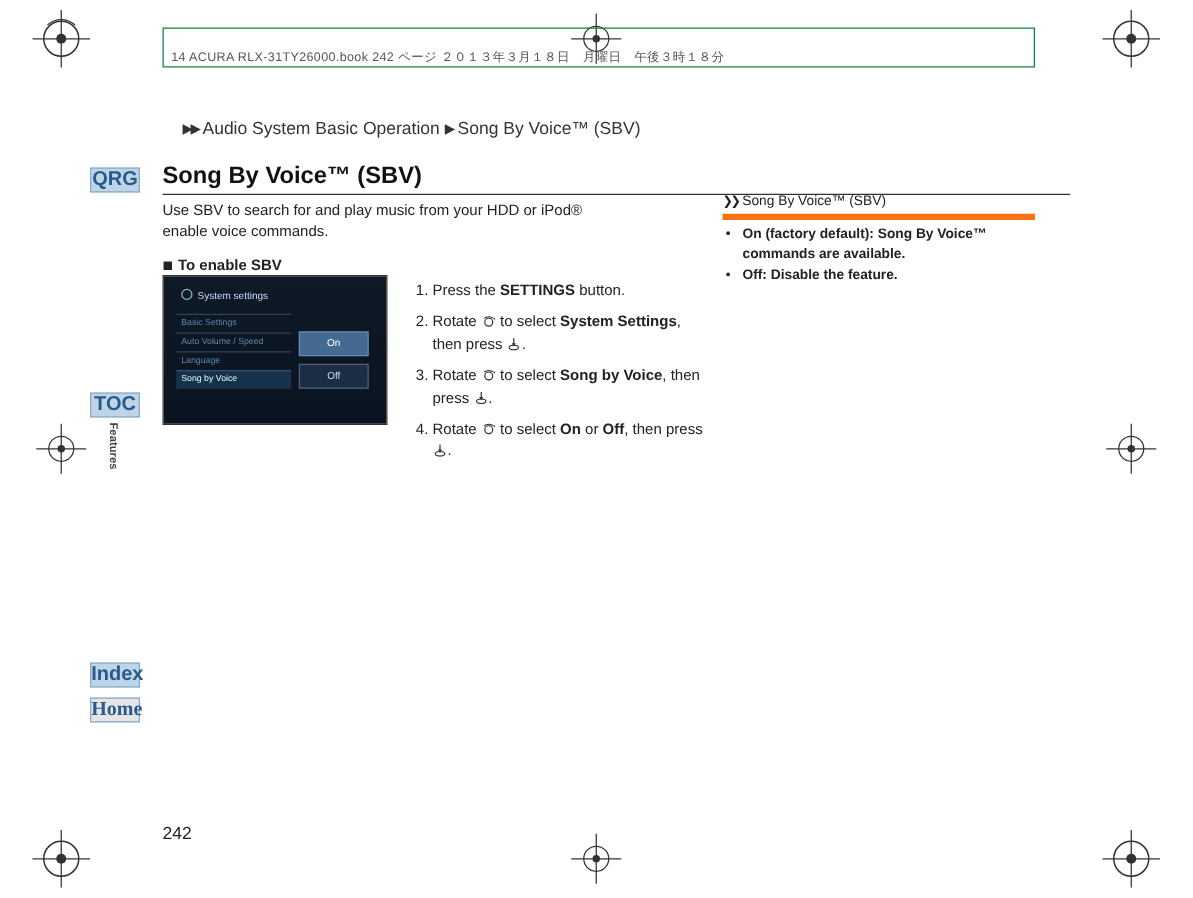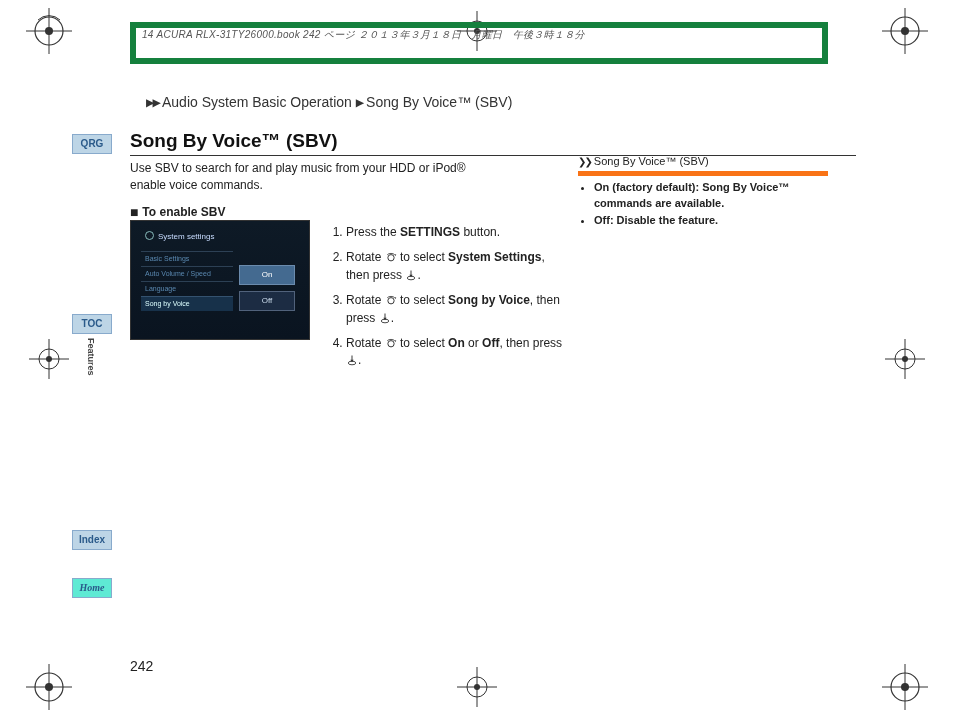--- a/index.html
+++ b/index.html
@@ -38,28 +38,27 @@
     right: 78px;
     bottom: 22px;
   }
 
   .doc-header {
     position: absolute;
     top: 0px;
     left: 52px;
     right: 48px;
     height: 30px;
-    border: 6px solid #15803d;
+    border: 1px solid #15803d;
     font-size: 10px;
     color: #555;
     display: flex;
-    align-items: flex-start;
+    align-items: flex-end;
     padding: 0 6px;
     letter-spacing: 0.3px;
-    font-style: italic;
   }
 
   .breadcrumb {
     position: absolute;
     top: 72px;
     left: 68px;
     font-size: 14px;
     color: #333;
   }
   .breadcrumb .sep {
@@ -73,34 +72,33 @@
     top: 112px;
     width: 44px;
   }
   .nav-btn, .nav-home {
     display: block;
     width: 38px;
     height: 18px;
     background: #bdd5e6;
     border: 1px solid #88aacc;
     margin-bottom: 22px;
-    font-size: 10px;
+    font-size: 16px;
     font-weight: bold;
     color: #2a5a8a;
     text-align: center;
     line-height: 18px;
     cursor: pointer;
   }
   .nav-btn.toc { position: absolute; top: 180px; }
   .nav-btn.idx { position: absolute; top: 396px; }
   .nav-home {
     position: absolute;
-    top: 444px;
-    background: #5eead4;
-    font-style: italic;
+    top: 424px;
+    background: #e5e5e5;
     font-family: cursive;
   }
   .section-label {
     position: absolute;
     top: 204px;
     left: 14px;
     font-size: 9px;
     font-weight: bold;
     color: #444;
     writing-mode: vertical-lr;

